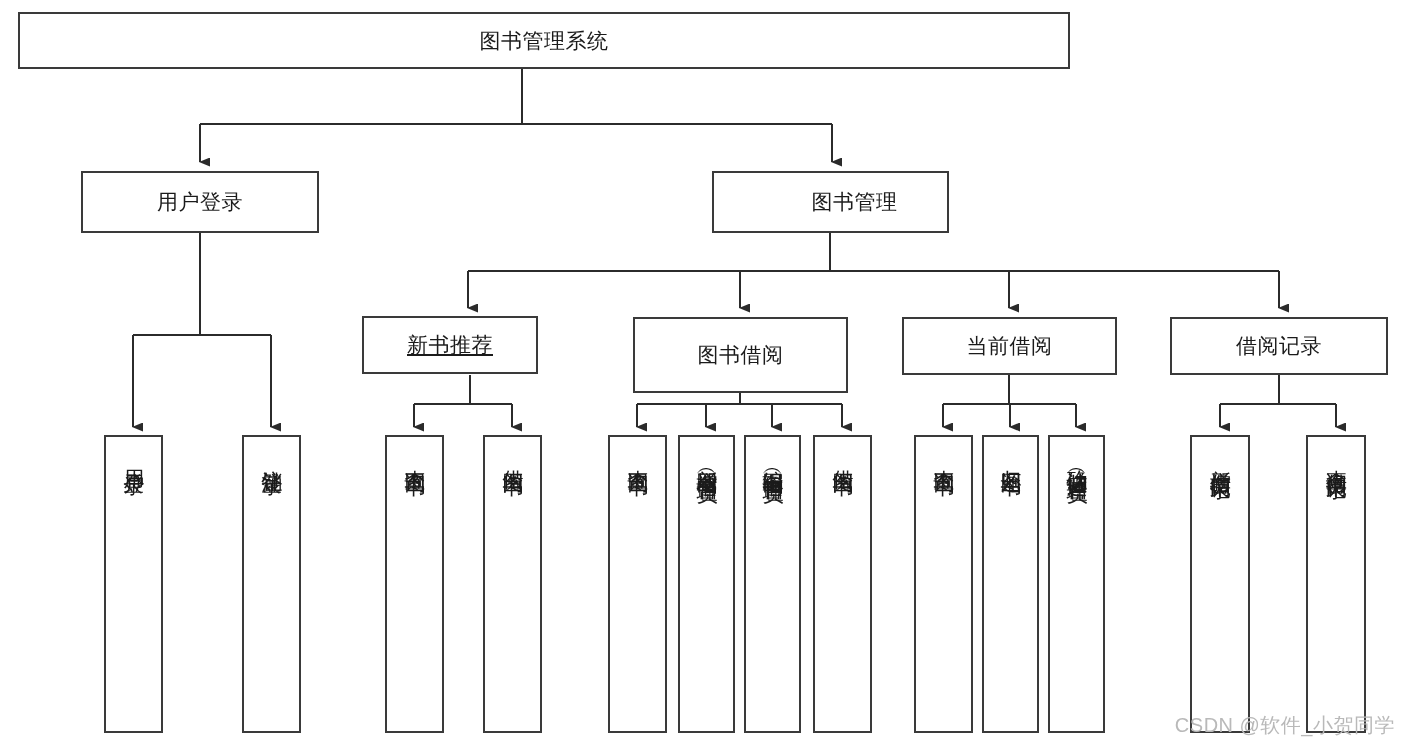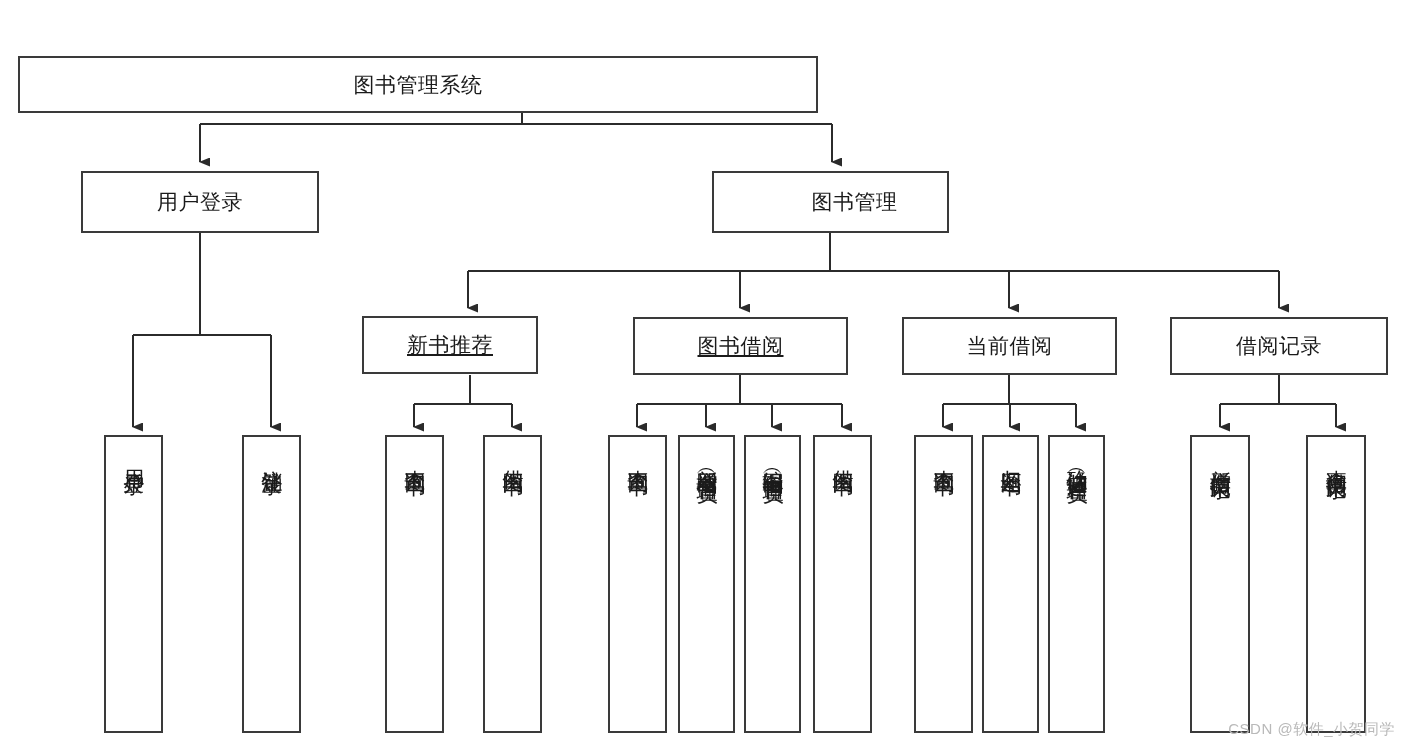--- a/index.html
+++ b/index.html
@@ -50,21 +50,21 @@
     text-orientation: upright;
     font-size: 21px;
     line-height: 1.28;
     letter-spacing: 2px;
     white-space: nowrap;
   }
   .watermark {
     position: absolute;
     right: 10px;
     bottom: 8px;
-    font-size: 15px;
+    font-size: 20px;
     color: #b9b9b9;
     letter-spacing: 0.5px;
     white-space: nowrap;
   }
 </style>
 </head>
 <body>
 
 <div id="canvas">
 
@@ -111,35 +111,35 @@
       <path d="M1010,404 L1010,427" marker-end="url(#arrow)"></path>
       <path d="M1076,404 L1076,427" marker-end="url(#arrow)"></path>
 
       <path d="M1279,375 L1279,404"></path>
       <path d="M1220,404 L1336,404"></path>
       <path d="M1220,404 L1220,427" marker-end="url(#arrow)"></path>
       <path d="M1336,404 L1336,427" marker-end="url(#arrow)"></path>
     </g>
   </svg>
 
-  <div class="node horiz" style="left:18px; top:12px; width:800px; height:57px;margin-top:44px;">
+  <div class="node horiz" style="left:18px; top:12px; width:1052px; height:57px;">
     <span>图书管理系统</span>
   </div>
 
   <div class="node horiz" style="left:81px; top:171px; width:238px; height:62px;">
     <span>用户登录</span>
   </div>
   <div class="node horiz" style="left:712px; top:171px; width:237px; height:62px;padding-left:48px;">
     <span>图书管理</span>
   </div>
 
   <div class="node horiz" style="left:362px; top:316px; width:176px; height:58px;text-decoration:underline;">
     <span>新书推荐</span>
   </div>
-  <div class="node horiz" style="left:633px; top:317px; width:215px; height:58px;text-decoration:underline;">
+  <div class="node horiz" style="left:633px; top:317px; width:215px; height:76px;">
     <span>图书借阅</span>
   </div>
   <div class="node horiz" style="left:902px; top:317px; width:215px; height:58px;font-family:Liberation Mono, monospace;">
     <span>当前借阅</span>
   </div>
   <div class="node horiz" style="left:1170px; top:317px; width:218px; height:58px;align-items:center;">
     <span>借阅记录</span>
   </div>
 
   <div class="node vert" style="left:104px; top:435px; width:59px; height:298px;">

